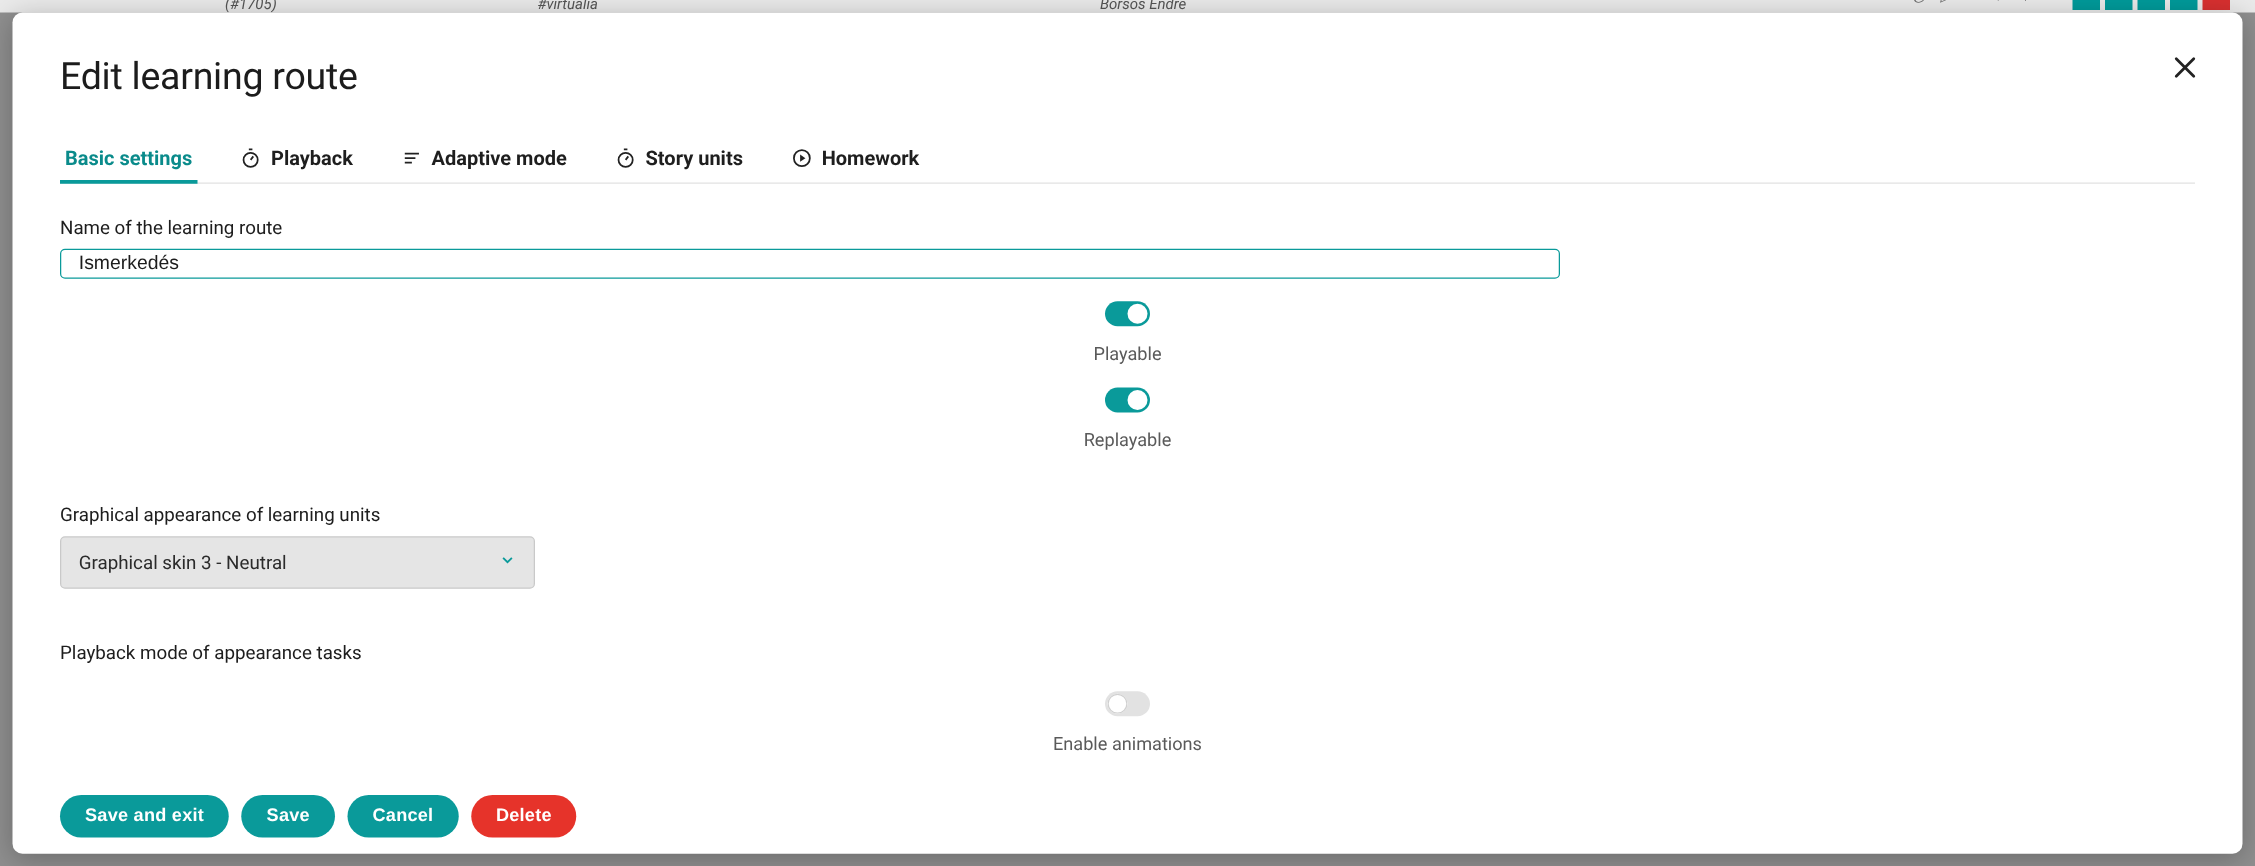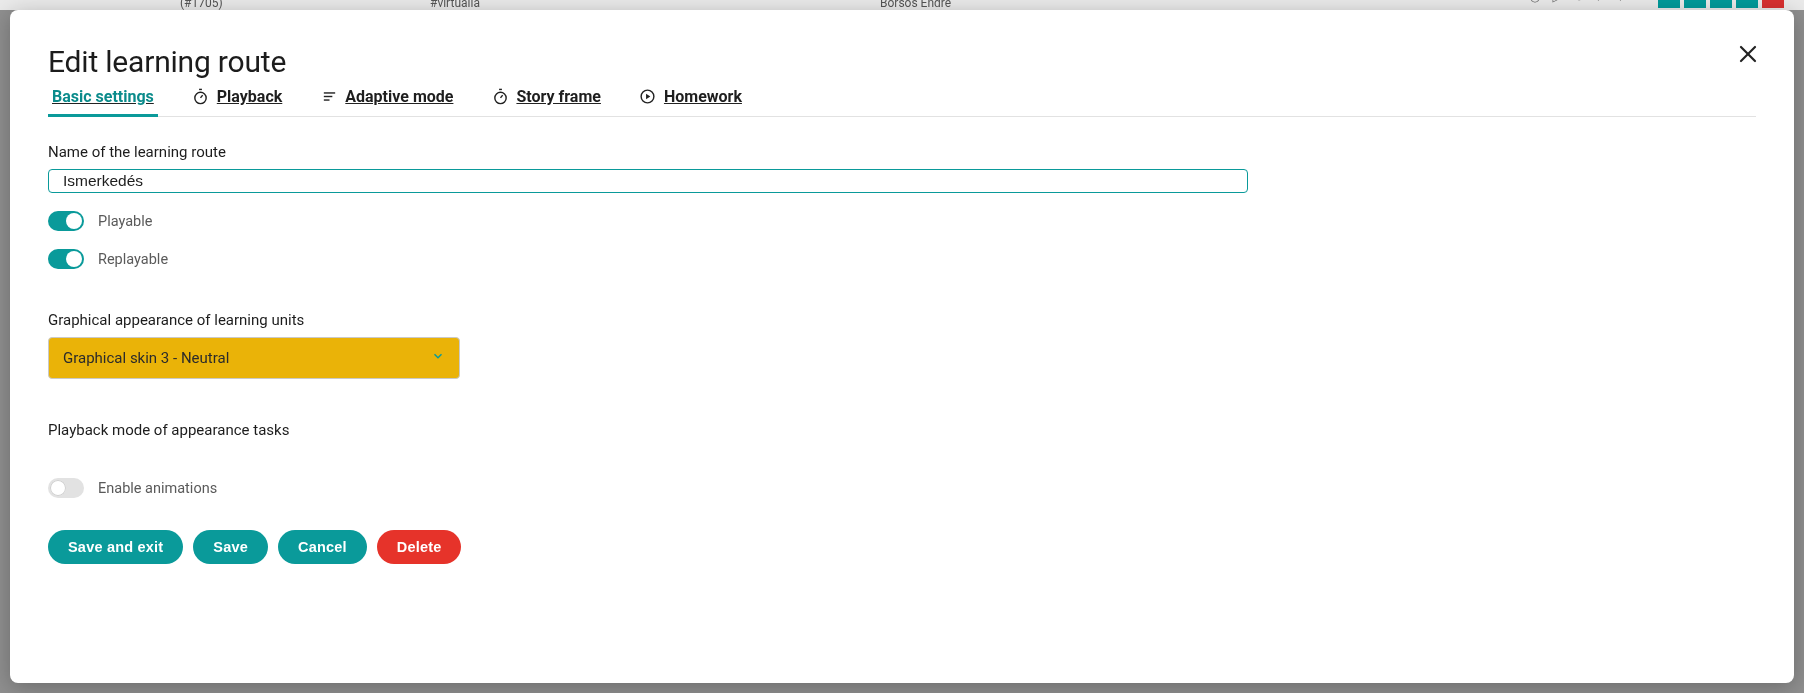--- a/index.html
+++ b/index.html
@@ -14,20 +14,21 @@
     position: relative;
     width: 1804px;
     height: 693px;
     background: #8f8f8f;
   }
   .bg-strip {
     position: absolute;
     top: 0; left: 0; right: 0;
     height: 10px;
     background: #eaeaea;
+    font-style: italic;
   }
   .bg-text {
     position: absolute;
     font-size: 12px;
     color: #555;
   }
   .bg-icons {
     position: absolute;
     top: 0; right: 20px;
     height: 10px;
@@ -73,23 +74,23 @@
     cursor: pointer;
     display:flex;
     align-items:center;
     justify-content:center;
   }
   .close-btn svg { stroke: #222; }
 
   .tabs {
     display: flex;
     gap: 30px;
+    margin-top: 30px;
     border-bottom: 1px solid #e2e2e2;
     align-items: flex-end;
-    text-decoration: underline;
   }
   .tab {
     display: flex;
     align-items: center;
     gap: 7px;
     font-size: 16px;
     font-weight: 700;
     color: #1e1e1e;
     padding: 8px 4px 10px 4px;
     cursor: pointer;
@@ -128,20 +129,21 @@
     font-size: 15.5px;
     color: #1d1d1d;
     outline: none;
   }
 
   .toggle-row {
     display: flex;
     align-items: center;
     gap: 14px;
     margin-top: 18px;
+    flex-direction: column;
   }
   .toggle {
     width: 36px;
     height: 20px;
     border-radius: 20px;
     background: #0a9a9a;
     position: relative;
     cursor: pointer;
   }
   .toggle .knob {
@@ -162,32 +164,32 @@
   }
   .toggle-label {
     font-size: 14.5px;
     color: #5a5a5a;
   }
 
   .section {
     margin-top: 42px;
   }
   .select {
-    width: 412px;
+    width: 380px;
     height: 42px;
     border: 1px solid #c9c9c9;
     border-radius: 4px;
     padding: 0 14px;
     display: flex;
     align-items: center;
     justify-content: space-between;
     font-size: 15px;
     color: #2b2b2b;
     cursor: pointer;
-    background: #eab308;
+    background: #e5e5e5;
   }
   .select .chev {
     color: #0a9a9a;
   }
 
   .actions {
     margin-top: 32px;
     display: flex;
     gap: 10px;
   }
@@ -264,21 +266,21 @@
         <span>Adaptive mode</span>
       </div>
       <div class="tab">
         <span class="ticon">
           <svg width="17" height="17" viewBox="0 0 24 24" fill="none" stroke="#222" stroke-width="2">
               <circle cx="12" cy="14" r="8"></circle>
               <line x1="12" y1="14" x2="15" y2="10"></line>
               <line x1="10" y1="2" x2="14" y2="2"></line>
             </svg>
         </span>
-        <span>Story frame</span>
+        <span>Story units</span>
       </div>
       <div class="tab">
         <span class="ticon">
           <svg width="17" height="17" viewBox="0 0 24 24" fill="none" stroke="#222" stroke-width="2">
               <circle cx="12" cy="12" r="9"></circle>
               <polygon points="10,8 16,12 10,16" fill="#222" stroke="none"></polygon>
             </svg>
         </span>
         <span>Homework</span>
       </div>
@@ -313,21 +315,21 @@
               </svg>
           </span>
         </div>
       </div>
 
 
       <div class="section">
         <div class="field-label">Playback mode of appearance tasks</div>
       </div>
 
-      <div class="toggle-row" style="margin-top:39px">
+      <div class="toggle-row" style="margin-top:22px">
         <div class="toggle off">
             <div class="knob"></div>
           </div>
         <span class="toggle-label">Enable animations</span>
       </div>
 
       <div class="actions">
         <button class="btn teal">Save and exit</button>
         <button class="btn teal">Save</button>
         <button class="btn teal">Cancel</button>

